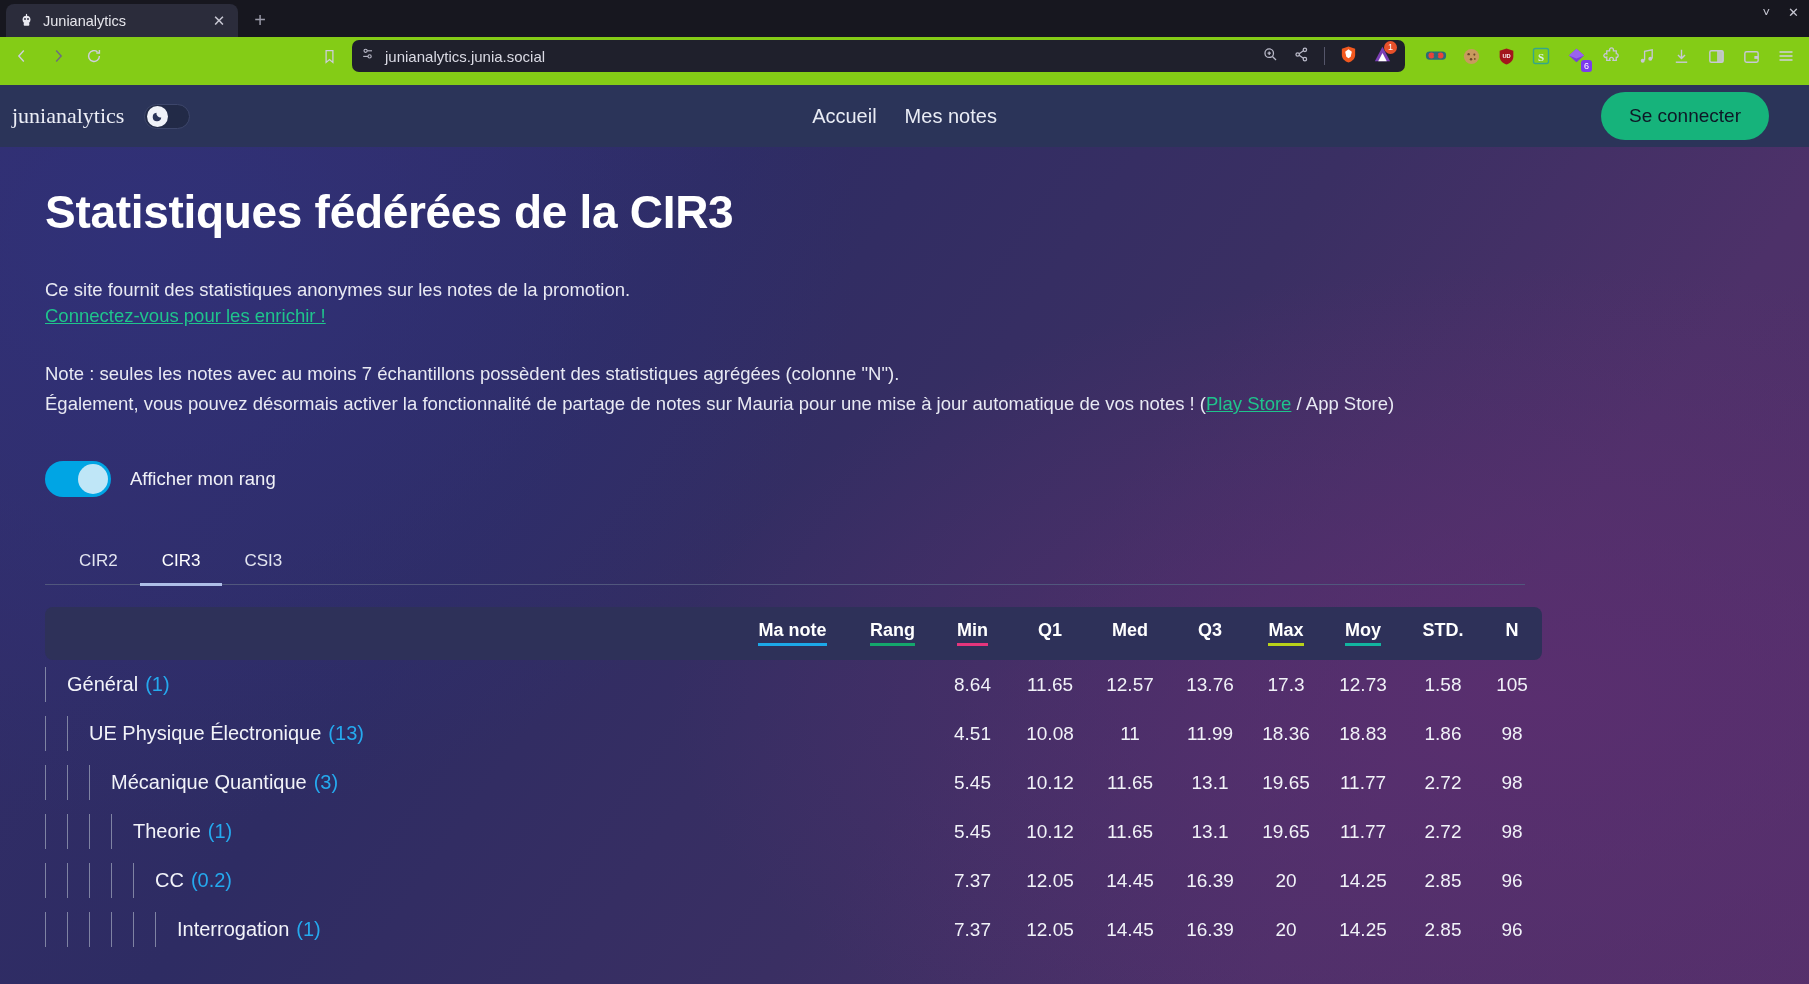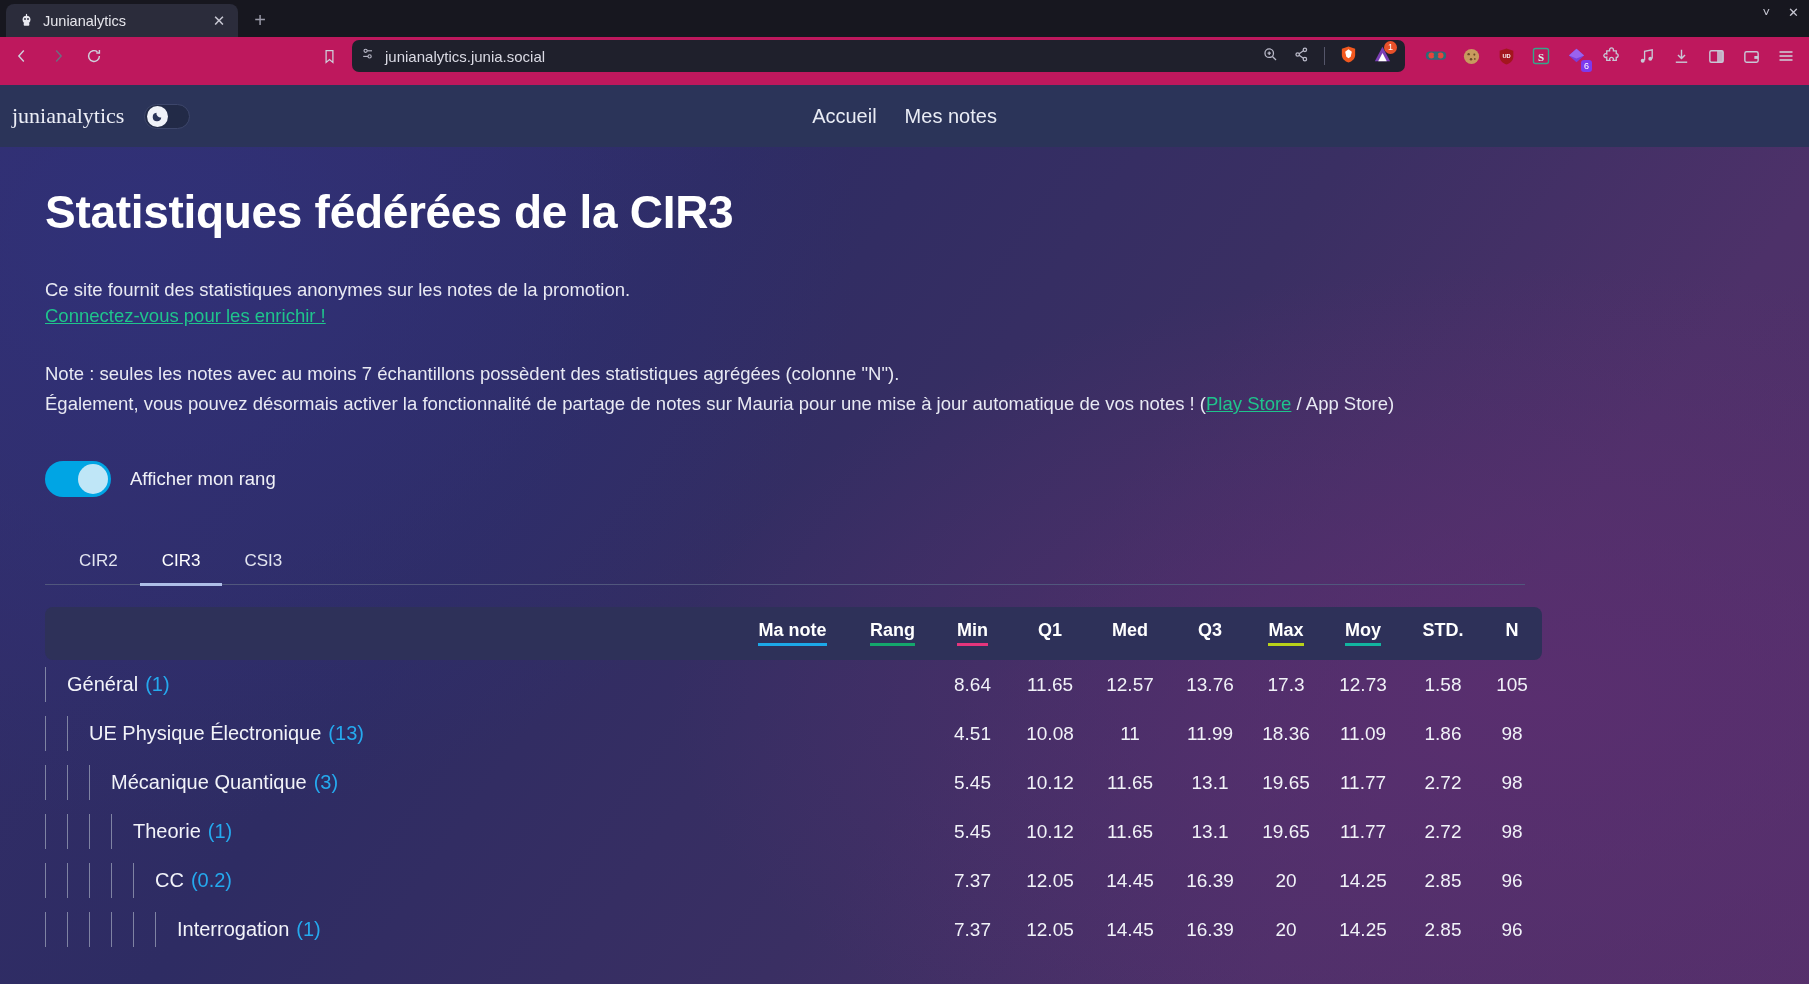--- a/index.html
+++ b/index.html
@@ -57,21 +57,21 @@
     color: #9a9aa8; font-size: 20px; margin-left: 8px; margin-bottom: 3px;
   }
   .win-controls {
     position: absolute; right: 10px; top: 6px;
     display: flex; gap: 18px; align-items: center;
   }
   .win-controls span { color: #c9c9d4; font-size: 13px; line-height: 1; }
 
   .urlbar {
     height: 48px;
-    background: #be185d;
+    background: #84cc16;
     display: flex; align-items: center;
     padding: 0 10px 10px 6px;
     gap: 4px;
     flex: 0 0 48px;
   }
   .nav-btn {
     width: 32px; height: 32px;
     display: flex; align-items: center; justify-content: center;
     color: #cfcfdb;
   }
@@ -423,20 +423,21 @@
         <div class="theme-knob">
           <svg width="12" height="12" viewBox="0 0 14 14">
               <path d="M10.8 8.8A5 5 0 0 1 5.2 3.2a5 5 0 1 0 5.6 5.6z" fill="#2b3459"></path>
             </svg>
         </div>
       </div>
       <div class="nav-links">
         <a class="nav-link">Accueil</a>
         <a class="nav-link">Mes notes</a>
       </div>
+      <button class="login-btn">Se connecter</button>
     </div>
 
     <div class="hero">
       <h1 class="page-title">Statistiques fédérées de la CIR3</h1>
 
       <div class="lead">Ce site fournit des statistiques anonymes sur les notes de la promotion.</div>
       <a class="link-green">Connectez-vous pour les enrichir !</a>
 
       <div class="note-block">
         <div>Note : seules les notes avec au moins 7 échantillons possèdent des statistiques agrégées (colonne "N").</div>
@@ -521,21 +522,21 @@
                     </div>
                   </div>
                 </td>
                 <td></td>
                 <td></td>
                 <td>4.51</td>
                 <td>10.08</td>
                 <td>11</td>
                 <td>11.99</td>
                 <td>18.36</td>
-                <td>11.09</td>
+                <td>18.83</td>
                 <td>1.86</td>
                 <td>98</td>
               </tr>
               <tr>
                 <td class="name-cell">
                   <div class="tree-line">
                     <div class="guide"></div>
                     <div class="guide"></div>
                     <div class="guide"></div>
                     <div class="node-label">

